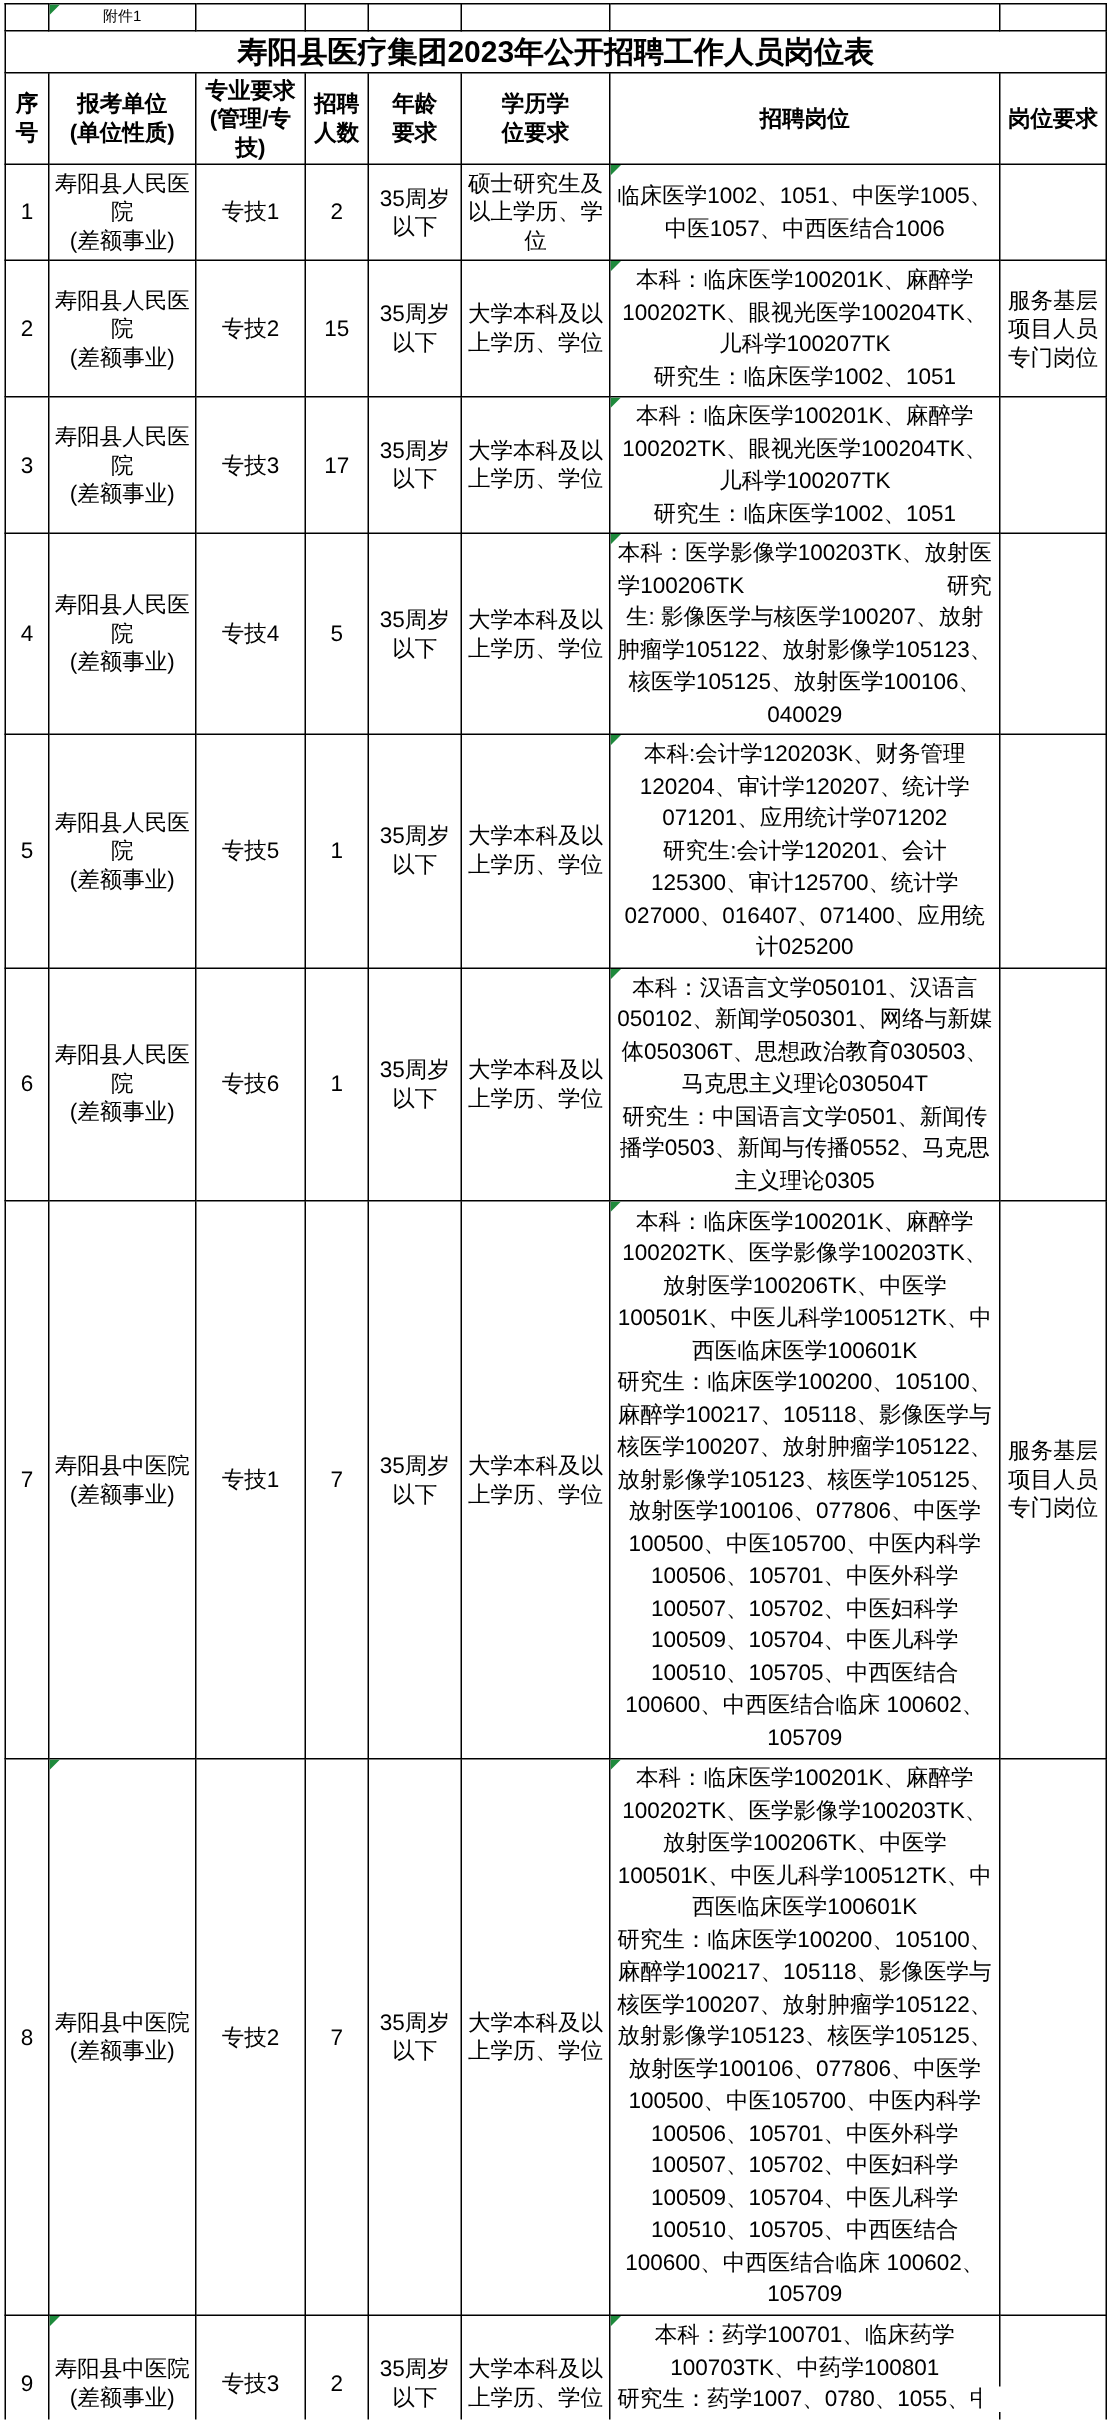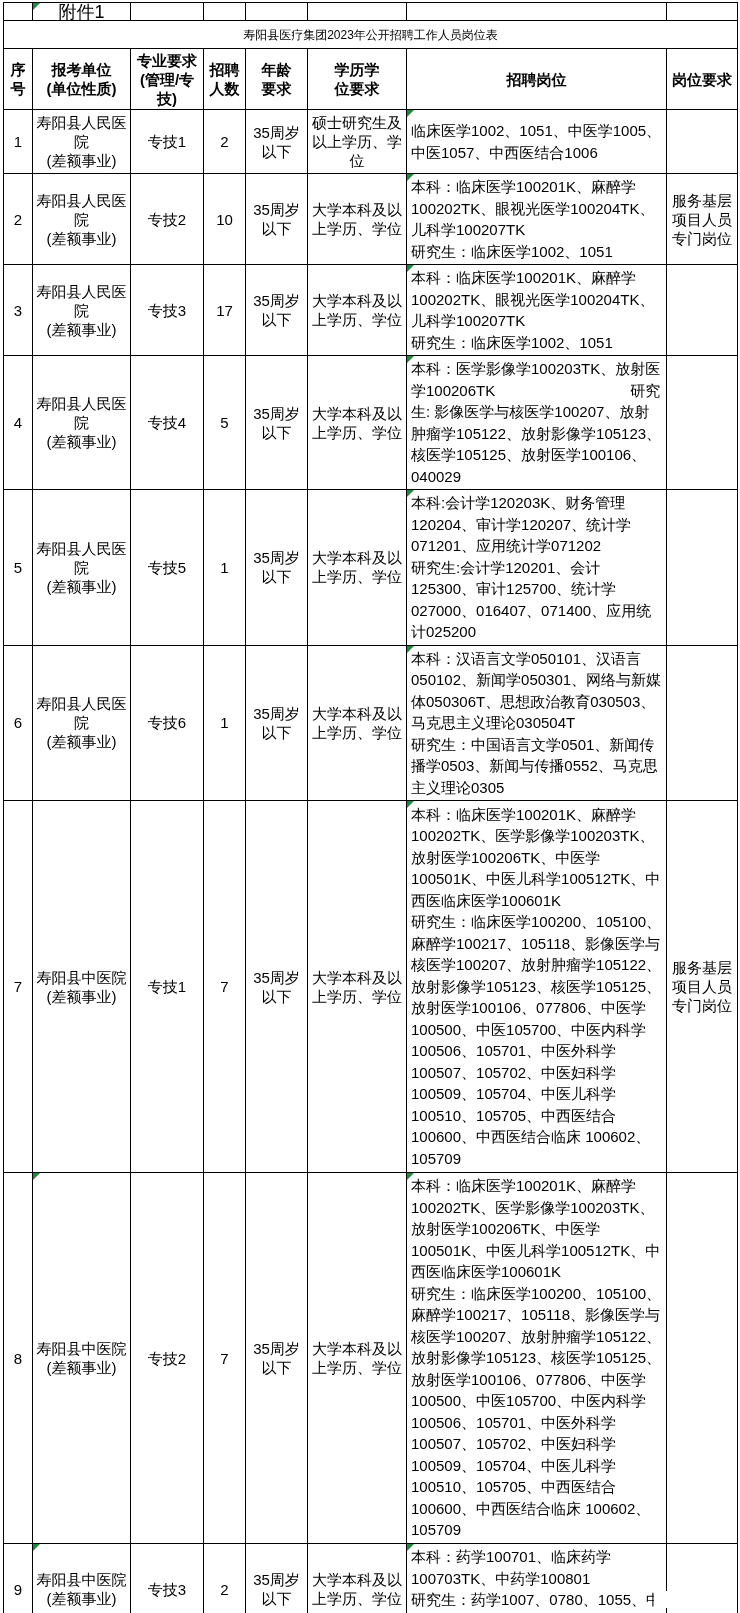--- a/index.html
+++ b/index.html
@@ -2,24 +2,24 @@
 <html><head>
 <meta charset="utf-8">
 <style>
   html,body{margin:0;padding:0;background:#fff;}
   body{width:740px;height:1613px;position:relative;font-family:"Liberation Sans",sans-serif;color:#000;}
   .sheet{position:absolute;left:3px;top:2px;}
   table{border-collapse:collapse;table-layout:fixed;width:734px;}
   td,th{border:1px solid #000;padding:1px 3px;vertical-align:middle;text-align:center;
         white-space:pre-wrap;font-weight:normal;font-size:15px;line-height:19px;
         word-break:normal;overflow:hidden;position:relative;}
-  tr.strip td{height:15px;border:1px solid #000;font-size:18px;line-height:14px;}
-  tr.titlerow td{height:25px;font-weight:normal;font-size:12px;line-height:24px;}
+  tr.strip td{height:15px;border:1px solid #000;font-size:10px;line-height:14px;}
+  tr.titlerow td{height:25px;font-weight:bold;font-size:20px;line-height:24px;}
   tr.headrow th{height:58px;font-weight:bold;font-size:15px;line-height:19px;}
-  td.major{text-align:left;font-size:15px;line-height:21.5px;padding:2px 4px;}
+  td.major{text-align:center;font-size:15px;line-height:21.5px;padding:2px 4px;}
   td.no{font-size:15px;}
   
   .gt::before{content:"";position:absolute;left:0;top:0;width:0;height:0;
         border-top:7px solid #1e8a3c;border-right:7px solid transparent;z-index:1;}
   .artifact{position:absolute;left:654px;top:1591px;width:14px;height:17px;background:#fff;z-index:2;}
 </style>
 </head>
 <body>
 
 <div class="sheet">
@@ -79,21 +79,21 @@
     <td>硕士研究生及以上学历、学位</td>
     <td class="major gt">临床医学1002、1051、中医学1005、中医1057、中西医结合1006</td>
     <td></td>
   </tr>
 
   <tr style="height:84px">
     <td class="no">2</td>
     <td>寿阳县人民医院
 (差额事业)</td>
     <td>专技2</td>
-    <td>10</td>
+    <td>15</td>
     <td>35周岁
 以下</td>
     <td>大学本科及以上学历、学位</td>
     <td class="major gt">本科：临床医学100201K、麻醉学100202TK、眼视光医学100204TK、儿科学100207TK
 研究生：临床医学1002、1051</td>
     <td>服务基层项目人员专门岗位</td>
   </tr>
 
   <tr style="height:84px">
     <td class="no">3</td>

